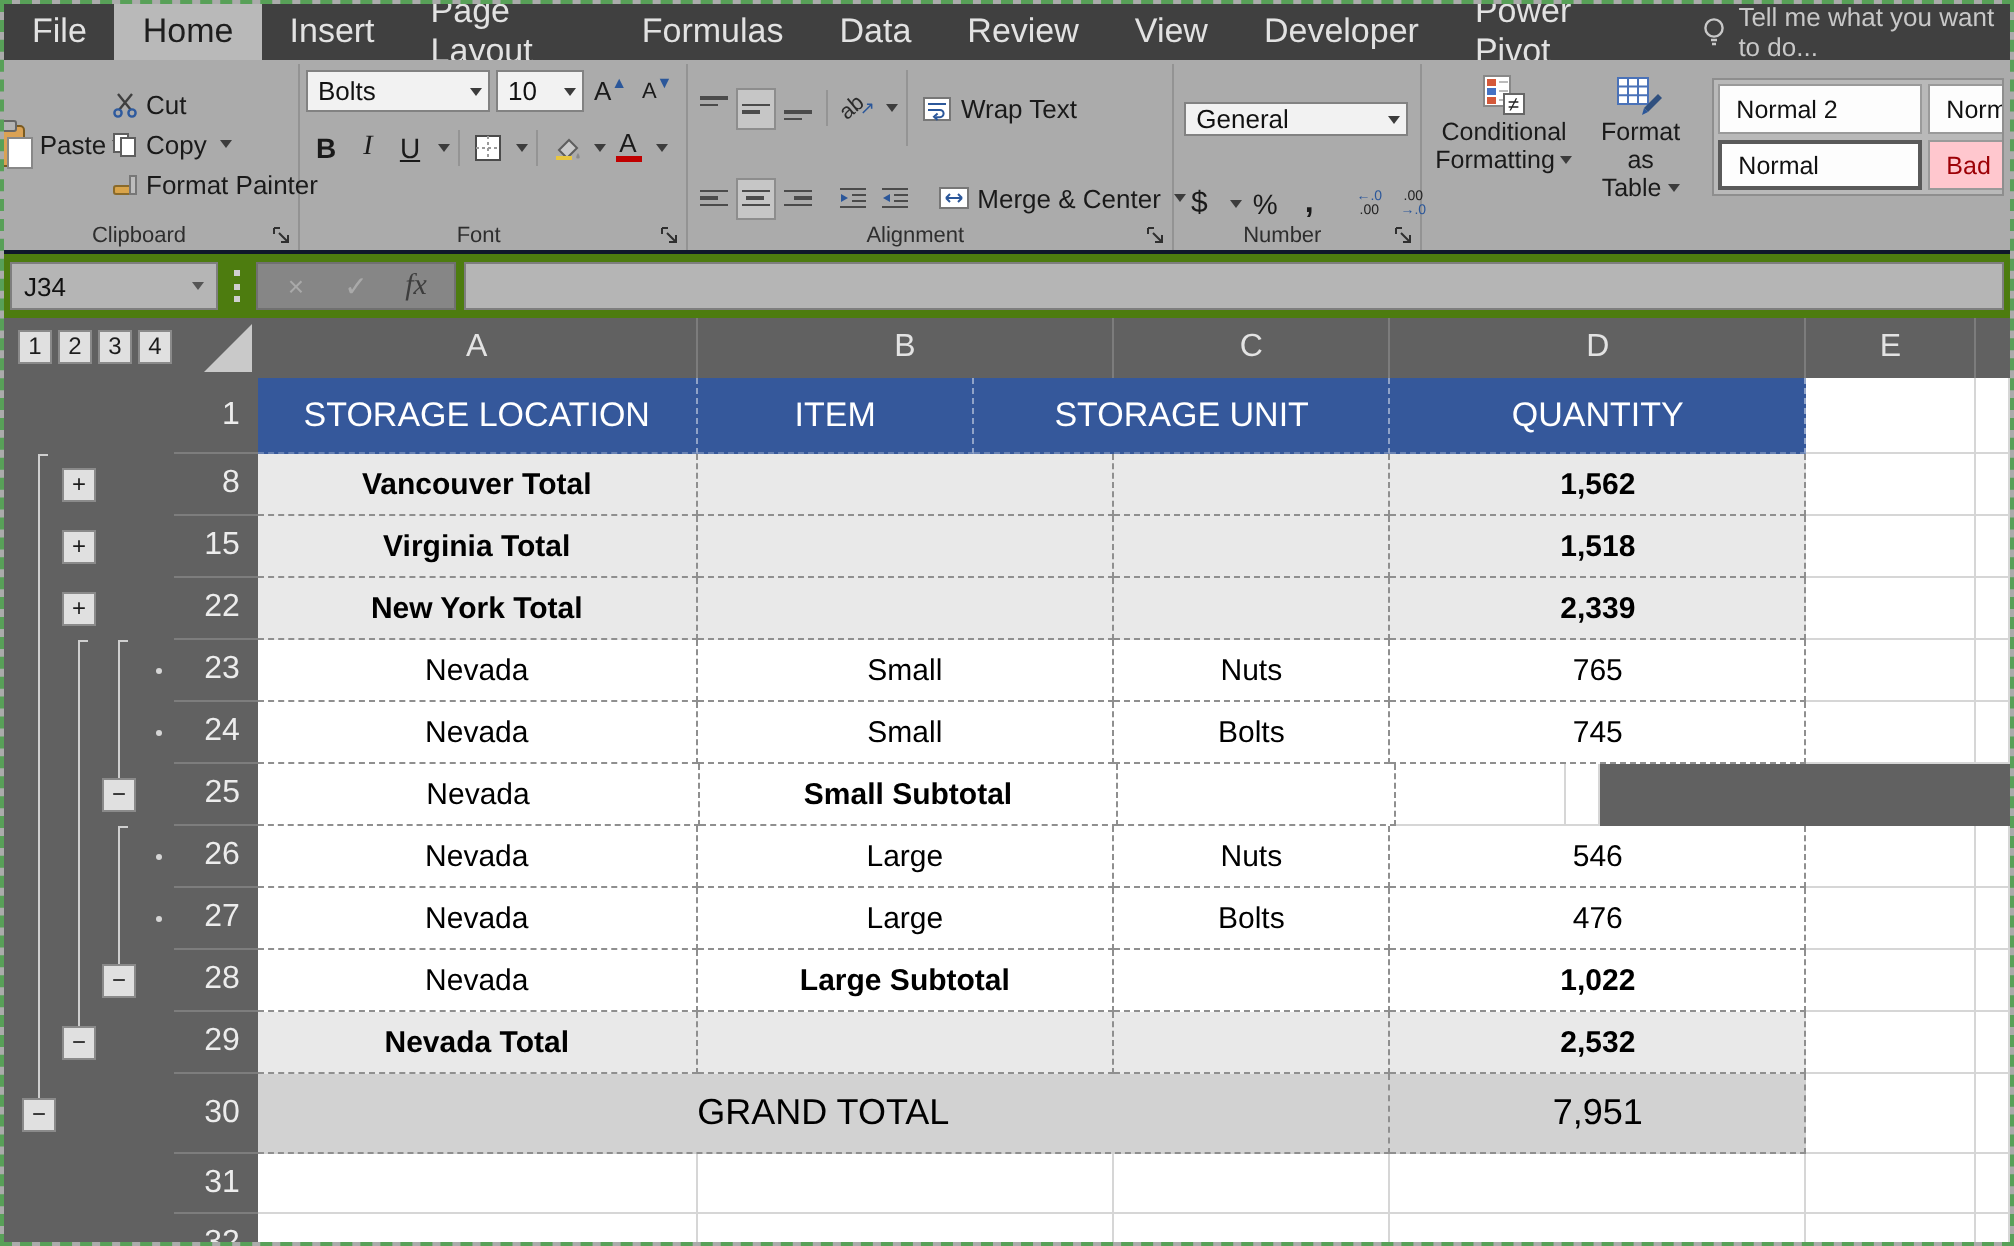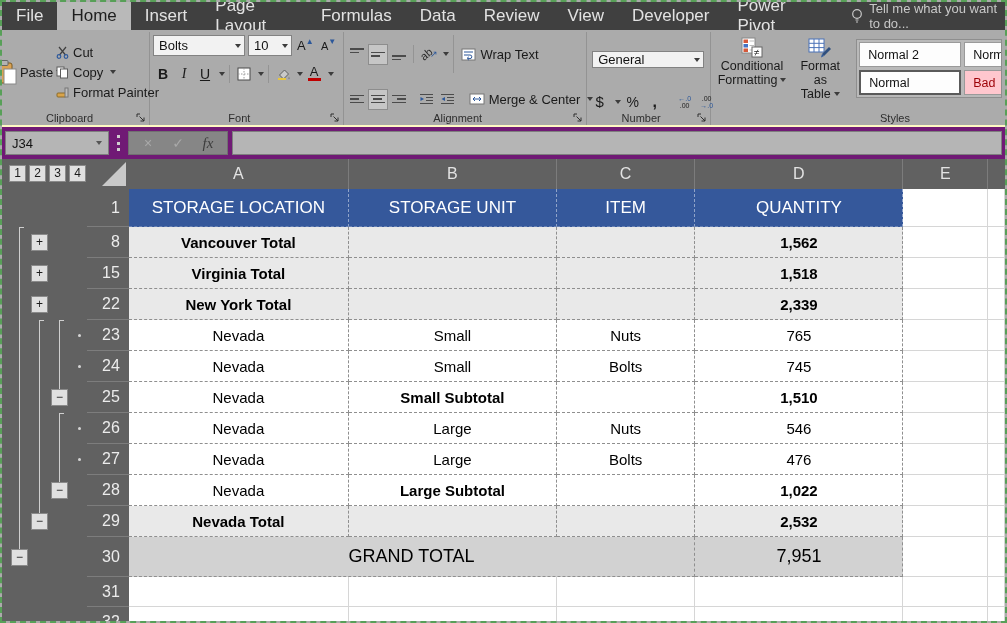--- a/index.html
+++ b/index.html
@@ -34,21 +34,21 @@
   .sep-v{width:1px;background:#949494;height:40px;margin:0 3px;align-self:center}
   .mini2{display:flex;flex-direction:column;font-size:7px;line-height:7px;color:#222;text-align:center}
   .mini2 .blue{color:#2b579a}
   .bigbtn{display:flex;flex-direction:column;align-items:center;justify-content:flex-start;font-size:12.5px;color:#1a1a1a;line-height:14px;text-align:center;padding:2px 4px}
   .gallery{display:grid;grid-template-columns:102px 102px;grid-auto-rows:25px;gap:3px;width:158px;overflow:hidden;margin:4px 0 0 6px;background:#b9b9b9;padding:2px;border:1px solid #8e8e8e}
   .gbox{background:#fdfdfd;border:1px solid #9a9a9a;font-size:12.5px;color:#111;display:flex;align-items:center;padding:0 8px;white-space:nowrap}
   .gbox.selected{border:2px solid #5a5a5a}
   .gbox.bad{background:#ffc7ce;color:#9c0006}
 
   
-  .fbar{height:34px;background:#701a75;border-top:2px solid #fef9c3;display:flex;align-items:center;padding:5px 3px;flex-shrink:0}
+  .fbar{height:34px;background:#4d7c0f;border-top:2px solid #0f172a;display:flex;align-items:center;padding:5px 3px;flex-shrink:0}
   .namebox{width:104px;height:24px;background:#b5b5b5;border:1px solid #7e7e7e;display:flex;align-items:center;justify-content:space-between;padding:0 6px;font-size:13px;color:#111}
   .grip{height:16px;border-left:3px dotted #cfcfcf;margin:0 8px}
   .fxgrp{height:24px;background:#868686;border:1px solid #707070;display:flex;align-items:center;gap:0;padding:0 4px;margin-right:4px}
   .fxgrp span{width:30px;text-align:center;color:#a9a9a9;font-size:14px}
   .fxgrp .fx{font-family:"Liberation Serif",serif;font-style:italic;color:#3d3d3d;font-size:15px}
   .finput{flex:1;height:24px;background:#b5b5b5;border:1px solid #7e7e7e}
 
   
   .sheet{flex:1;position:relative;background:#616161;overflow:hidden}
   .chrow{display:flex;height:30px;margin-left:85px}
@@ -378,21 +378,20 @@
               <span class="dd"></span>
             </span>
         </div>
         <div class="gallery">
           <div class="gbox">Normal 2</div>
           <div class="gbox">Normal</div>
           <div class="gbox selected">Normal</div>
           <div class="gbox bad">Bad</div>
         </div>
       </div>
-      <div class="glabel" style="right:0;left:auto;width:220px">Styles</div>
     </div>
   </div>
 
   <div class="fbar">
     <div class="namebox">
         <span>J34</span>
         <span class="dd" style="border-top-color:#555"></span>
       </div>
     <div class="grip"></div>
     <div class="fxgrp">
@@ -442,22 +441,22 @@
       <div class="ch wb">B</div>
       <div class="ch wc">C</div>
       <div class="ch wd">D</div>
       <div class="ch we">E</div>
       <div class="ch wf" style="border-right:none"></div>
     </div>
 
     <div class="row h38">
       <div class="rn">1</div>
       <div class="c wa hdrc">STORAGE LOCATION</div>
+      <div class="c wc hdrc">ITEM</div>
       <div class="c wb hdrc">STORAGE UNIT</div>
-      <div class="c wc hdrc">ITEM</div>
       <div class="c wd hdrc">QUANTITY</div>
       <div class="c we plain"></div>
       <div class="c wf plain"></div>
     </div>
 
     <div class="row h31">
       <div class="rn">8</div>
       <div class="c wa totc">Vancouver Total</div>
       <div class="c wb totm"></div>
       <div class="c wc totm"></div>
@@ -504,21 +503,20 @@
       <div class="c wd">745</div>
       <div class="c we plain"></div>
         <div class="c wf plain"></div>
     </div>
 
     <div class="row h31">
       <div class="rn">25</div>
       <div class="c wa">Nevada</div>
       <div class="c wb b">Small Subtotal</div>
       <div class="c wc"></div>
-      <div class="c wd b">1,510</div>
       <div class="c we plain"></div>
         <div class="c wf plain"></div>
     </div>
 
     <div class="row h31">
       <div class="rn">26</div>
       <div class="c wa">Nevada</div>
       <div class="c wb">Large</div>
       <div class="c wc">Nuts</div>
       <div class="c wd">546</div>

